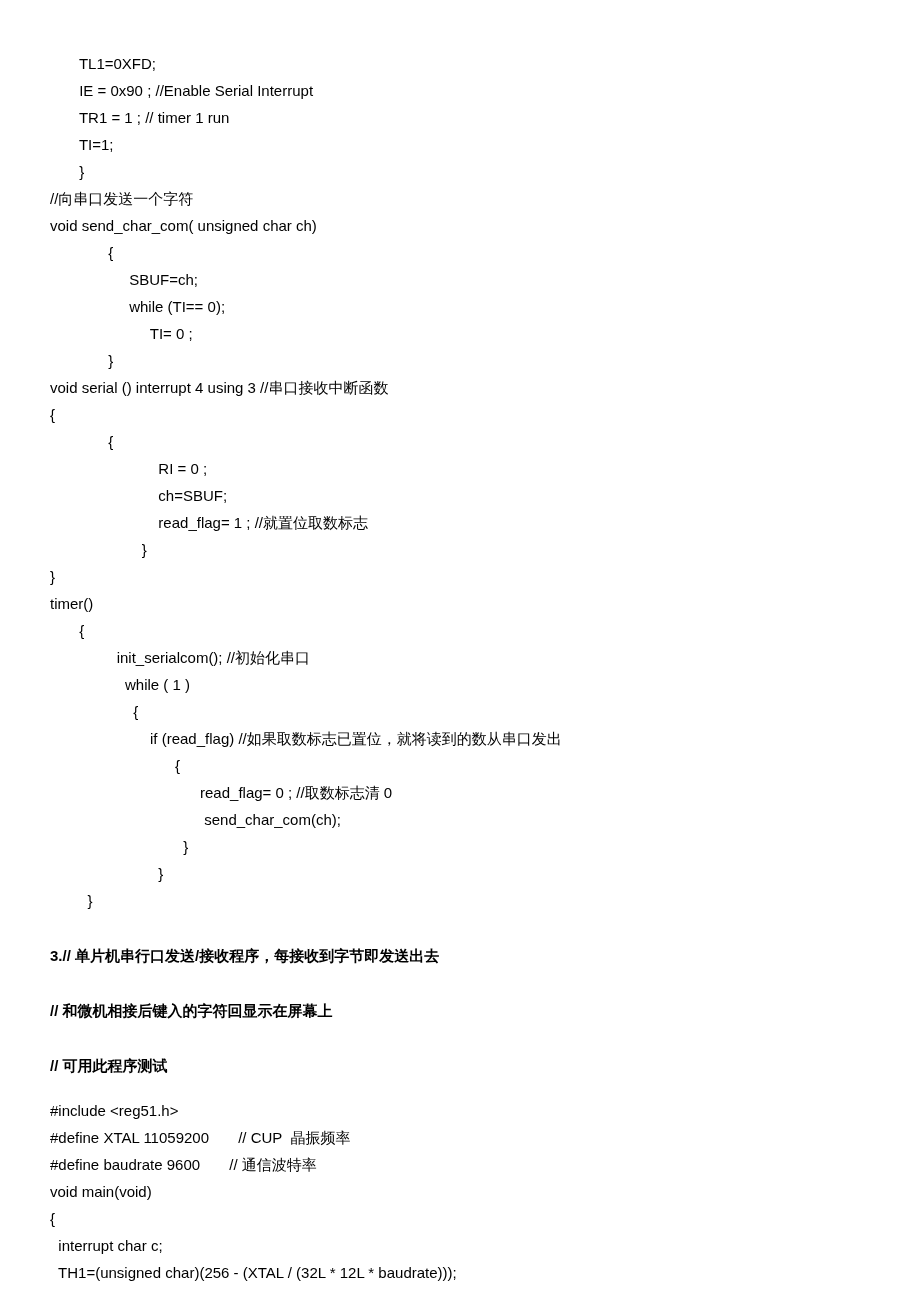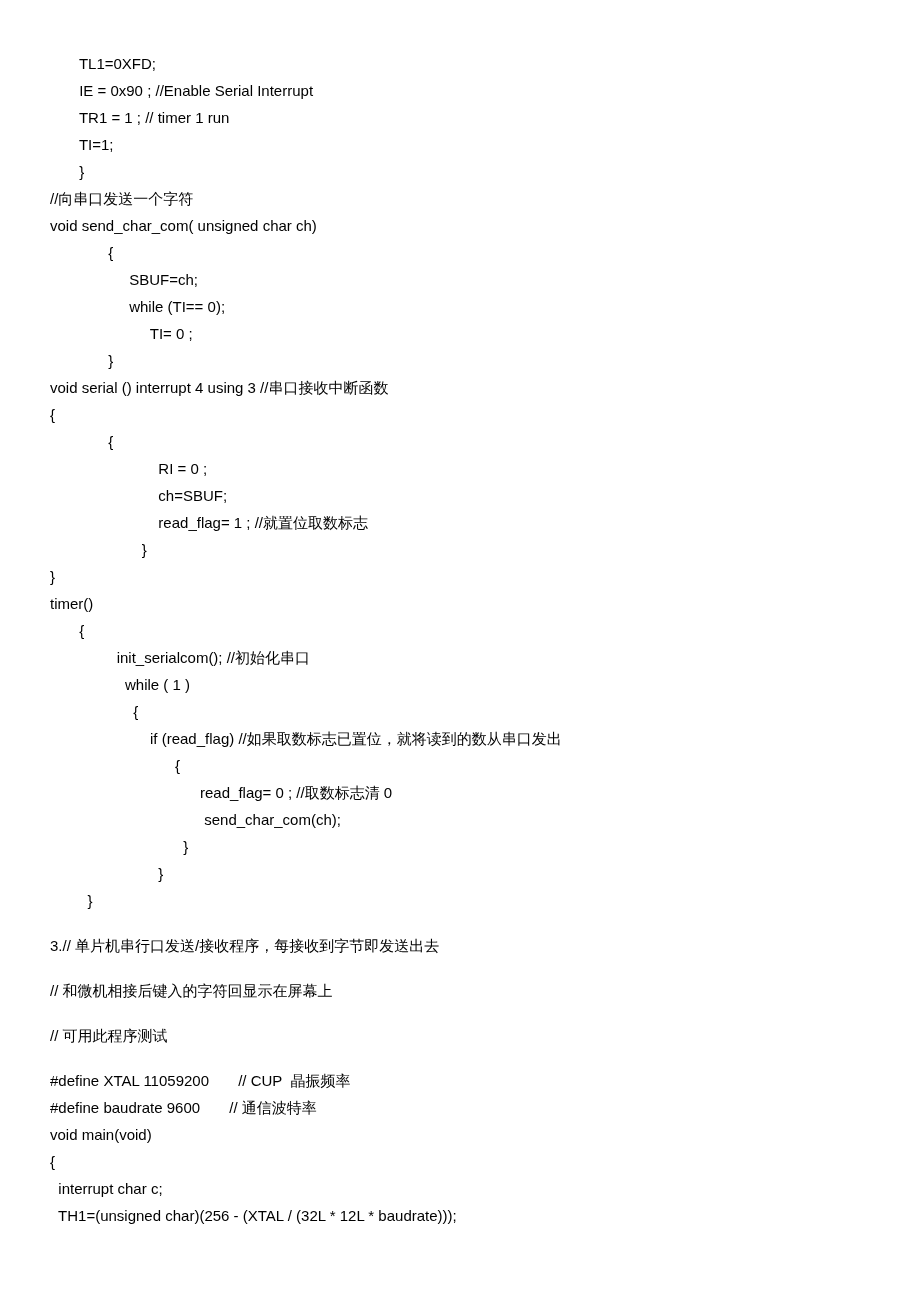--- a/index.html
+++ b/index.html
@@ -10,22 +10,22 @@
     font-size: 15px;
     line-height: 1.8;
     color: #000;
     width: 820px;
   }
   .code-line {
     white-space: pre;
     font-family: Arial, "Microsoft YaHei", sans-serif;
   }
   .section-heading {
-    font-weight: normal;
-    margin-top: 18px;
+    font-weight: bold;
+    margin-top: 28px;
     margin-bottom: 18px;
   }
 </style>
 </head>
 <body>
 
 <div>
   <div class="code-line">       TL1=0XFD;</div>
   <div class="code-line">       IE = 0x90 ; //Enable Serial Interrupt</div>
   <div class="code-line">       TR1 = 1 ; // timer 1 run</div>
@@ -58,19 +58,20 @@
   <div class="code-line">                                }</div>
   <div class="code-line">                          }</div>
   <div class="code-line">         }</div>
 </div>
 
 <div class="section-heading">3.// 单片机串行口发送/接收程序，每接收到字节即发送出去</div>
 <div class="section-heading">// 和微机相接后键入的字符回显示在屏幕上</div>
 <div class="section-heading">// 可用此程序测试</div>
 
 <div>
+  <div class="code-line">#include &lt;reg51.h&gt;</div>
   <div class="code-line">#define XTAL 11059200       // CUP  晶振频率</div>
   <div class="code-line">#define baudrate 9600       // 通信波特率</div>
   <div class="code-line">void main(void)</div>
   <div class="code-line">{</div>
   <div class="code-line">  interrupt char c;</div>
   <div class="code-line">  TH1=(unsigned char)(256 - (XTAL / (32L * 12L * baudrate)));</div>
 </div>
 
 </body></html>

